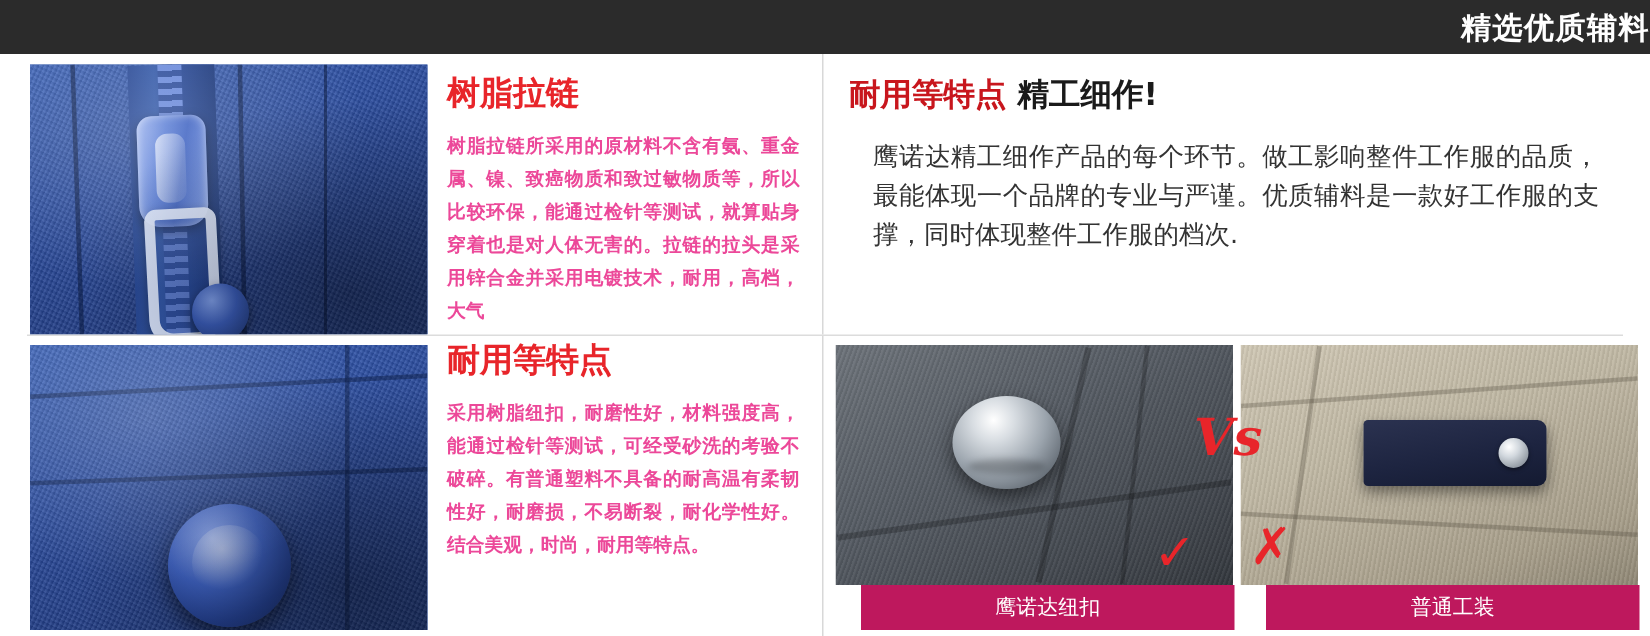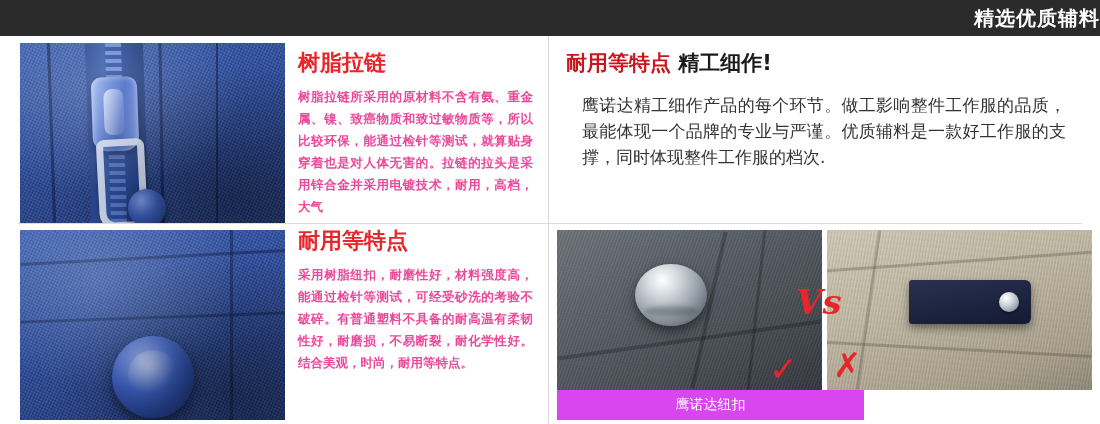--- a/index.html
+++ b/index.html
@@ -334,25 +334,25 @@
     background: radial-gradient(circle at 35% 30%, #ffffff 0%, #d2d8de 35%, #939ba4 75%, #5f666e 100%);
     box-shadow: 0 1px 3px rgba(0,0,0,0.5);
   }
   .khaki-fold {
     position: absolute;
     background: rgba(80,72,58,0.30);
   }
 
   .cmp-label {
     position: absolute;
-    left: 0;
+    left: 17px;
     top: 160px;
-    width: 307px;
+    width: 249px;
     height: 30px;
-    background: #d946ef;
+    background: #be185d;
     color: #ffffff;
     font-size: 14px;
     display: flex;
     align-items: center;
     justify-content: center;
   }
   .mark-check {
     position: absolute;
     left: 212px;
     top: 122px;
@@ -454,20 +454,21 @@
     <div class="cmp cmp-right">
       <div class="cmp-photo">
         <div class="fabric-khaki"></div>
         <div class="khaki-fold" style="left:0; top:30px; width:265px; height:3px; transform:rotate(-4deg);"></div>
         <div class="khaki-fold" style="left:0; top:118px; width:265px; height:3px; transform:rotate(3deg);"></div>
         <div class="khaki-fold" style="left:40px; top:0; width:3px; height:160px; transform:rotate(8deg);"></div>
         <div class="tab-patch"></div>
         <div class="tab-snap"></div>
       </div>
       <div class="mark-cross">✗</div>
-    </div>
-
-    <div class="vs" style="left:796px; top:61px;">Vs</div>
+      <div class="cmp-label">普通工装</div>
+    </div>
+
+    <div class="vs" style="left:796px; top:51px;">Vs</div>
   </div>
 
   <div class="divider-v2"></div>
 
 </div>
 
 </body></html>

